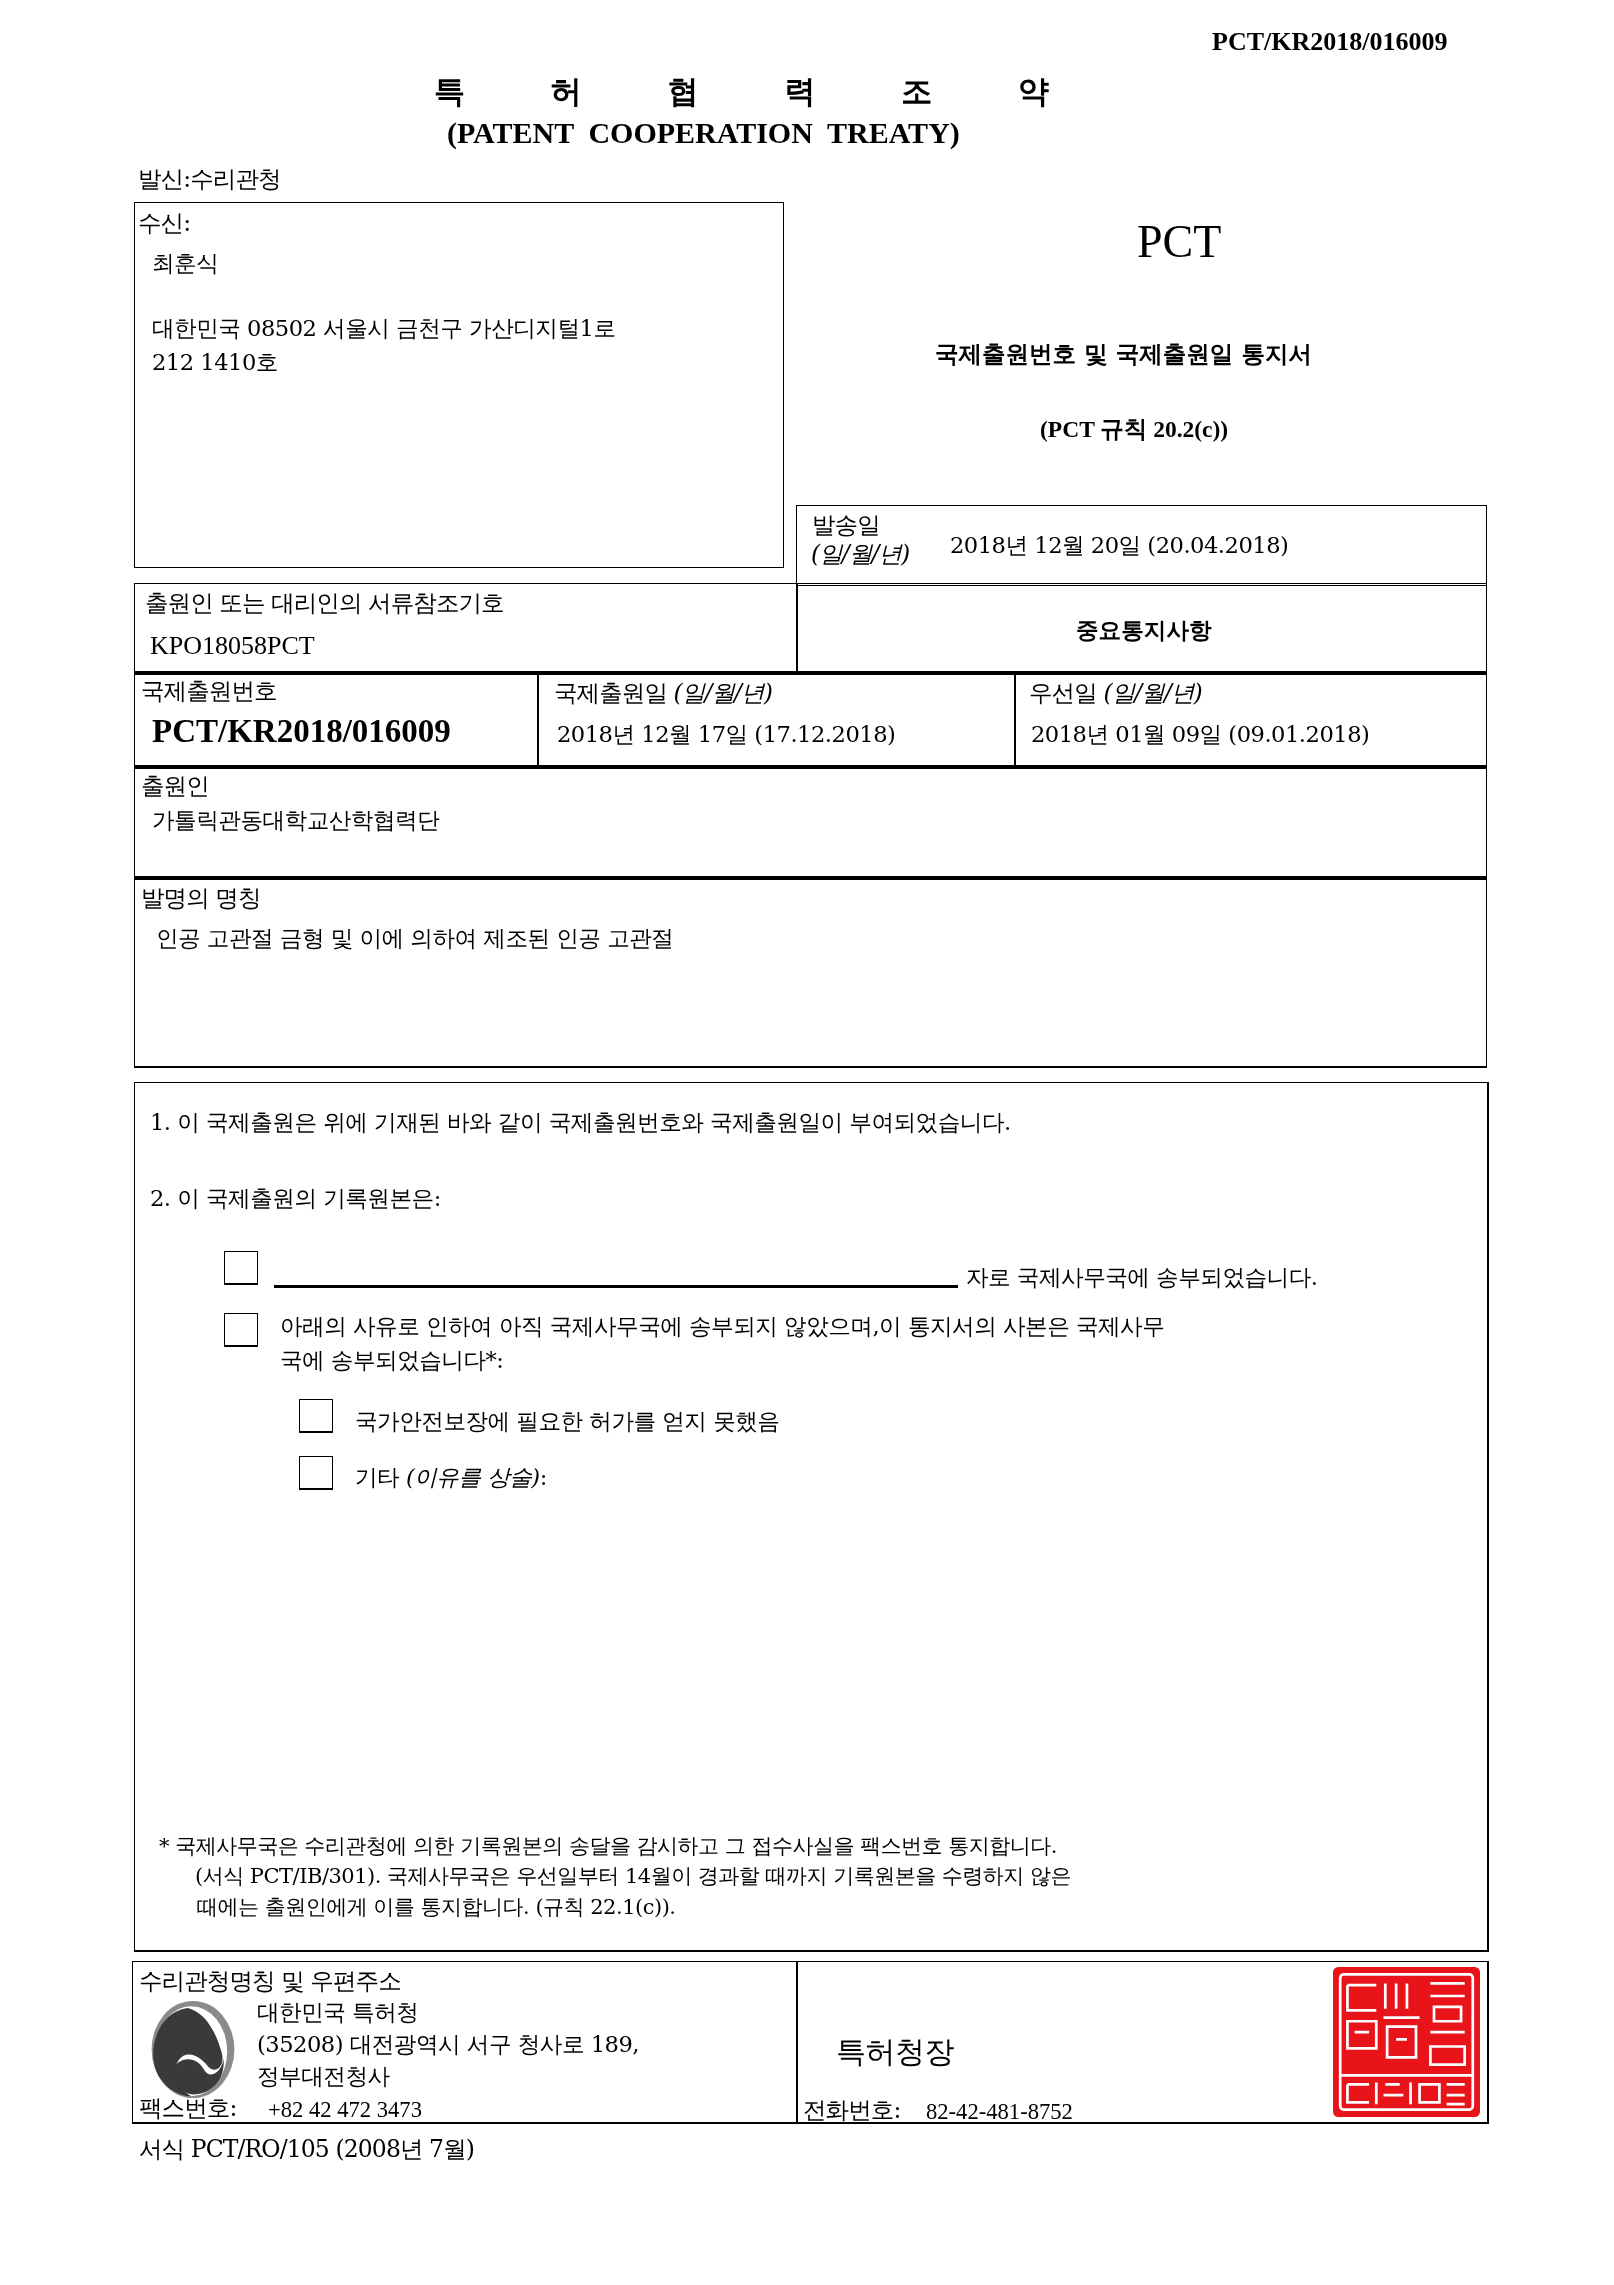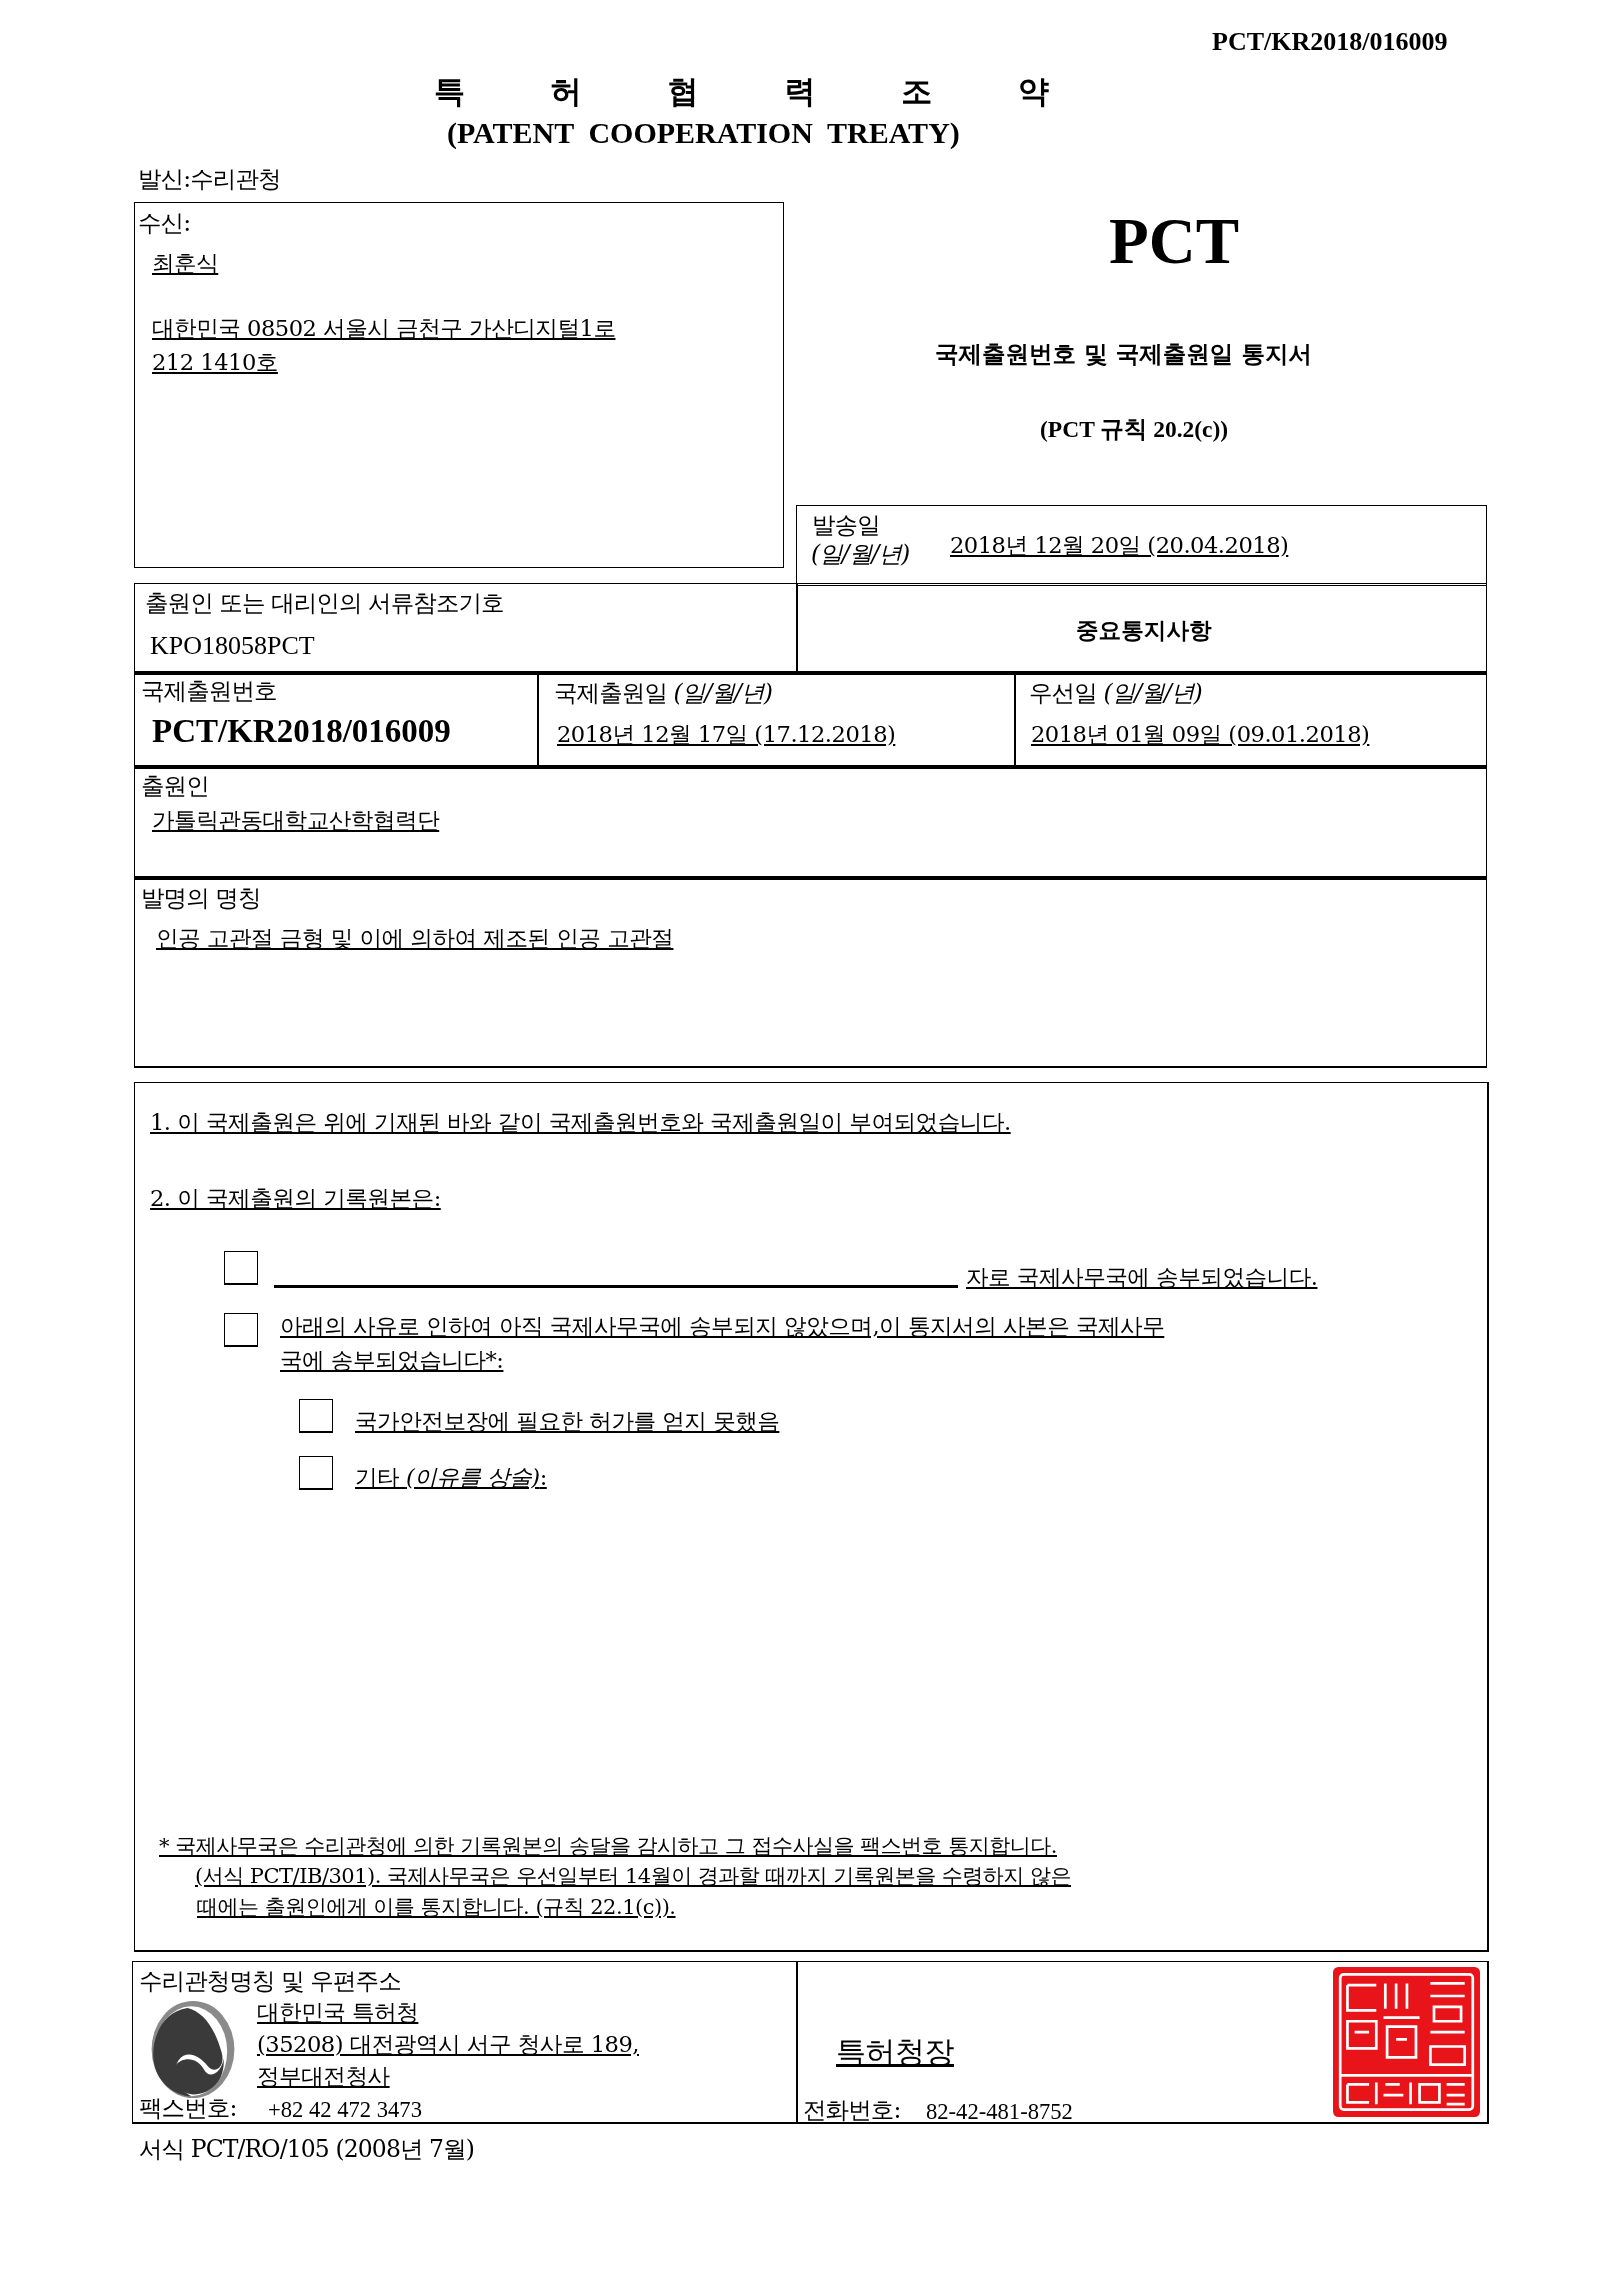--- a/index.html
+++ b/index.html
@@ -5,21 +5,21 @@
   * { box-sizing: border-box; margin: 0; padding: 0; }
   html, body { width: 1615px; height: 2285px; background: #ffffff; }
   body { position: relative; font-family: "DejaVu Serif", "Liberation Serif", serif; color: #000; overflow: hidden; }
   .abs { position: absolute; }
   .serif { font-family: "Liberation Serif", "DejaVu Serif", serif; }
   .sans-bold { font-family: "DejaVu Sans", sans-serif; font-weight: bold; }
   .box { position: absolute; border: 1.8px solid #000; }
   .hline { position: absolute; background: #000; }
   .vline { position: absolute; background: #000; }
   .lbl { position: absolute; font-size: 23.5px; line-height: 27px; white-space: nowrap; font-family: "DejaVu Serif", serif; letter-spacing: -0.9px; }
-  .val { position: absolute; font-size: 22.6px; line-height: 27px; white-space: nowrap; font-family: "DejaVu Serif", serif; letter-spacing: -0.5px; text-decoration: underline; }
+  .val { position: absolute; font-size: 22.6px; line-height: 27px; white-space: nowrap; font-family: "DejaVu Serif", serif; letter-spacing: -0.5px; }
   .ital { font-style: italic; }
   .chk { position: absolute; width: 34px; height: 34px; border: 1.8px solid #000; border-bottom-width: 2.7px; background: #fff; }
   .stamp { position: absolute; background: #e8141a; border-radius: 5.4px; }
 </style>
 </head>
 <body>
 
 <div class="abs serif" style="left:1212px; top:27px; font-size:26px; font-weight:bold; white-space:nowrap;">PCT/KR2018/016009</div>
 
 <div class="abs" style="left:434px; top:71px; width:615px; display:flex; justify-content:space-between; font-family:'DejaVu Sans', sans-serif; font-weight:bold; font-size:31px;">
@@ -34,21 +34,21 @@
 <div class="abs serif" style="left:447px; top:116px; font-size:30px; font-weight:bold; white-space:nowrap; word-spacing:7.2px;">(PATENT COOPERATION TREATY)</div>
 
 <div class="lbl" style="left:138px; top:166px;">발신:수리관청</div>
 
 <div class="box" style="left:134px; top:202px; width:650px; height:366px;"></div>
 <div class="lbl" style="left:138px; top:210px;">수신:</div>
 <div class="val" style="left:152px; top:250px;">최훈식</div>
 <div class="val" style="left:152px; top:315px;">대한민국 08502 서울시 금천구 가산디지털1로</div>
 <div class="val" style="left:152px; top:349px;">212 1410호</div>
 
-<div class="abs serif" style="left:1109px; top:201px; font-size:65px; font-weight:bold; line-height:81px;">PCT</div>
+<div class="abs serif" style="left:1137px; top:201px; font-size:46px; font-weight:normal; line-height:81px;">PCT</div>
 <div class="abs sans-bold" style="left:935px; top:338px; font-size:23.5px; white-space:nowrap;">국제출원번호 및 국제출원일 통지서</div>
 <div class="abs" style="left:1040px; top:413px; font-size:23.5px; font-weight:bold; white-space:nowrap; font-family:'Liberation Serif', serif;">(PCT 규칙 20.2(c))</div>
 
 <div class="box" style="left:796px; top:505px; width:691px; height:81px;"></div>
 <div class="lbl" style="left:812px; top:512px;">발송일</div>
 <div class="lbl ital" style="left:811px; top:541px;">(일/월/년)</div>
 <div class="val" style="left:950px; top:532px;">2018년 12월 20일 (20.04.2018)</div>
 
 <div class="box" style="left:134px; top:583px; width:1353px; height:90px;"></div>
 <div class="vline" style="left:796px; top:583px; width:1.8px; height:90px;"></div>

